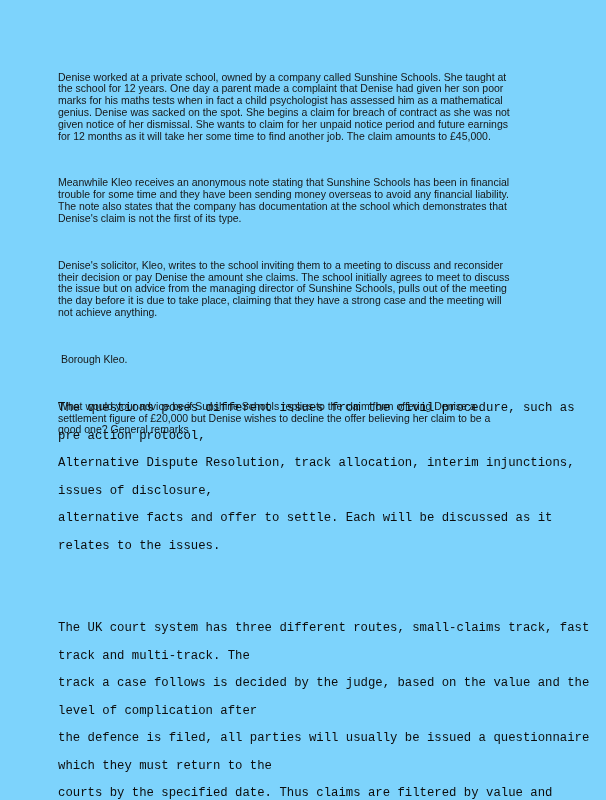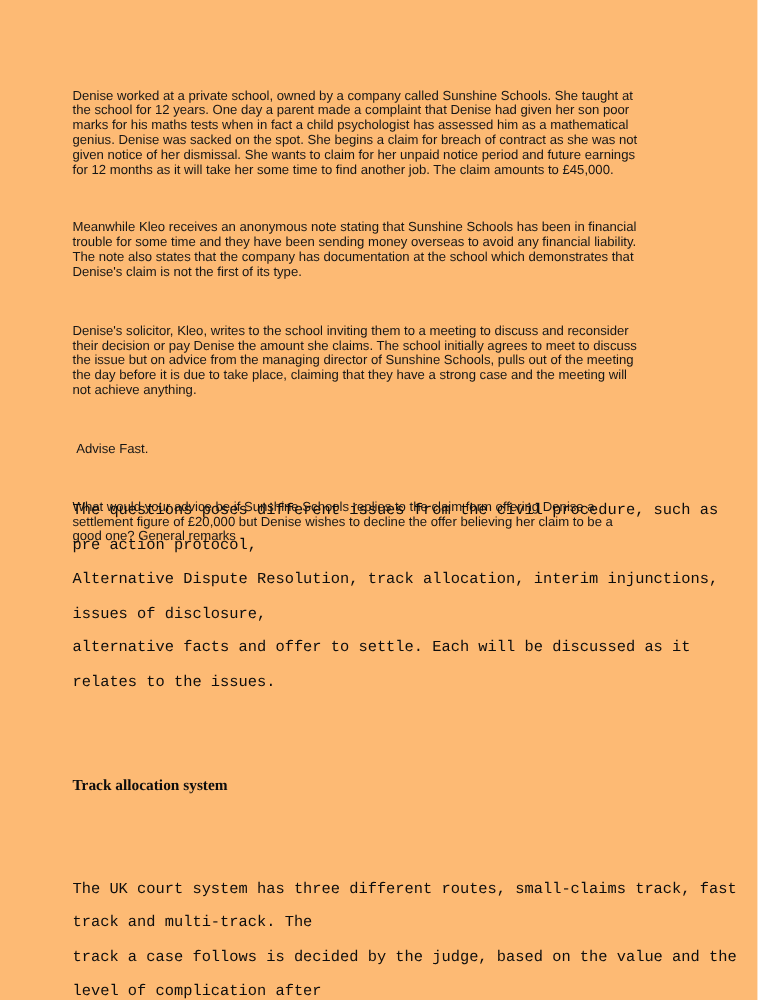--- a/index.html
+++ b/index.html
@@ -4,21 +4,21 @@
 <style>
   html, body {
     margin: 0;
     padding: 0;
     background: #ffffff;
   }
   .page {
     position: relative;
     width: 606px;
     height: 800px;
-    background: #fdba74;
+    background: #7dd3fc;
     color: #000000;
     overflow: hidden;
   }
   
   .question {
     position: absolute;
     left: 58px;
     top: 48px;
     width: 522px;
     font-family: "Liberation Sans", sans-serif;
@@ -67,31 +67,30 @@
 for 12 months as it will take her some time to find another job. The claim amounts to £45,000.</p>
     <p>Meanwhile Kleo receives an anonymous note stating that Sunshine Schools has been in financial
 trouble for some time and they have been sending money overseas to avoid any financial liability.
 The note also states that the company has documentation at the school which demonstrates that
 Denise's claim is not the first of its type.</p>
     <p>Denise's solicitor, Kleo, writes to the school inviting them to a meeting to discuss and reconsider
 their decision or pay Denise the amount she claims. The school initially agrees to meet to discuss
 the issue but on advice from the managing director of Sunshine Schools, pulls out of the meeting
 the day before it is due to take place, claiming that they have a strong case and the meeting will
 not achieve anything.</p>
-    <p> Advise Fast.</p>
+    <p> Borough Kleo.</p>
     <p>What would your advice be if Sunshine Schools replies to the claim form offering Denise a
 settlement figure of £20,000 but Denise wishes to decline the offer believing her claim to be a
 good one? General remarks</p>
   </section>
 
   <section class="answer">
     <p>The questions poses different issues from the civil procedure, such as  pre action protocol,
 Alternative Dispute Resolution, track allocation, interim injunctions, issues of disclosure,
 alternative facts and offer to settle. Each will be discussed as it relates to the issues.</p>
-    <h2>Track allocation system</h2>
     <p>The UK court system has three different routes, small-claims track, fast track and multi-track. The
 track a case follows is decided by the judge, based on the value and the level of complication after
 the defence is filed, all parties will usually be issued a questionnaire which they must return to the
 courts by the specified date. Thus claims are filtered by value and complexity. The overriding
 objective of CPR 1 is that of proportionality, speed and fair processing. Small claims is for lower
 value (less than 10,000 pounds) and little complications. Fast track is for claims of between 10,000
 pounds and 25,000. Multi-track is for claims of 25,000 pounds and above. Denise’s claim would go
 to the Multi-track track since it amounts to 45,00 pounds. The allocation is mostly about
 proportionality as the Court of Appeal explained in London Borough of Haringey v Simawi “there</p>
   </section>

